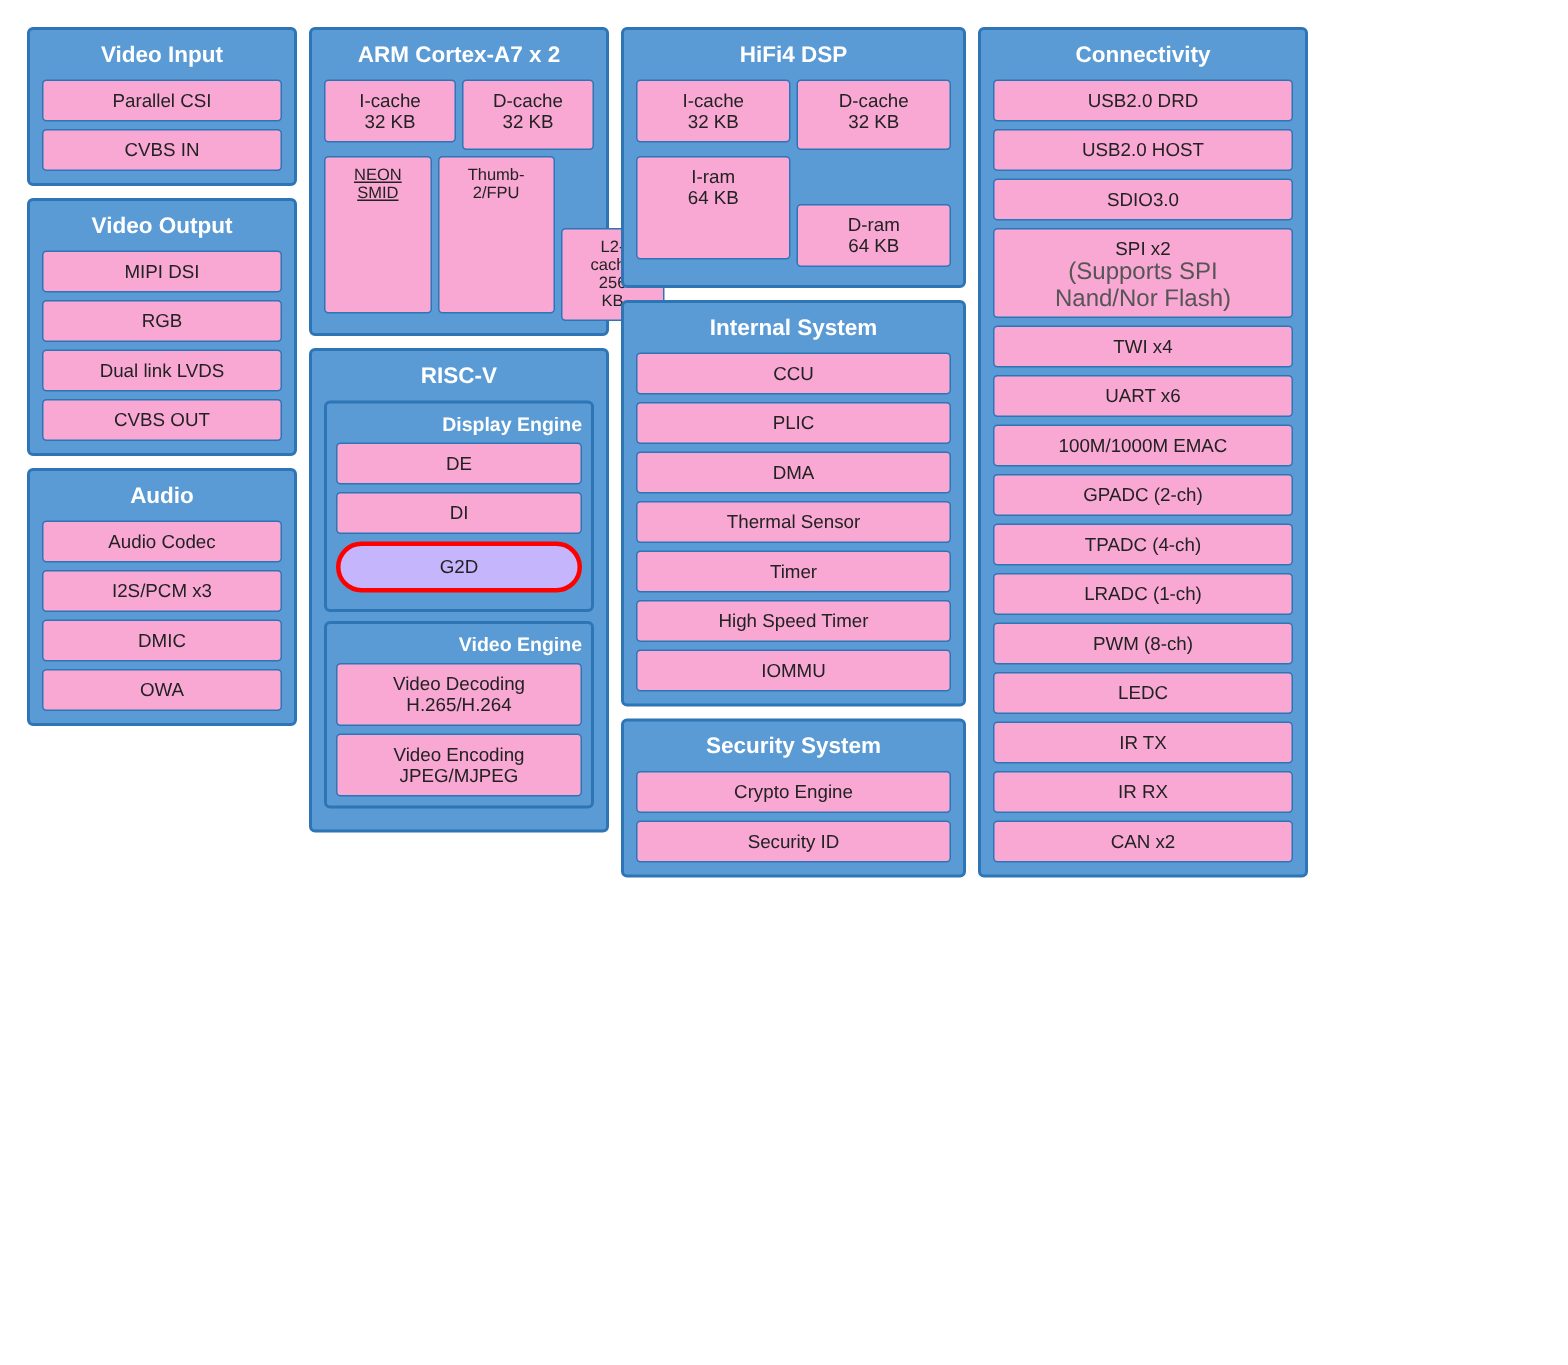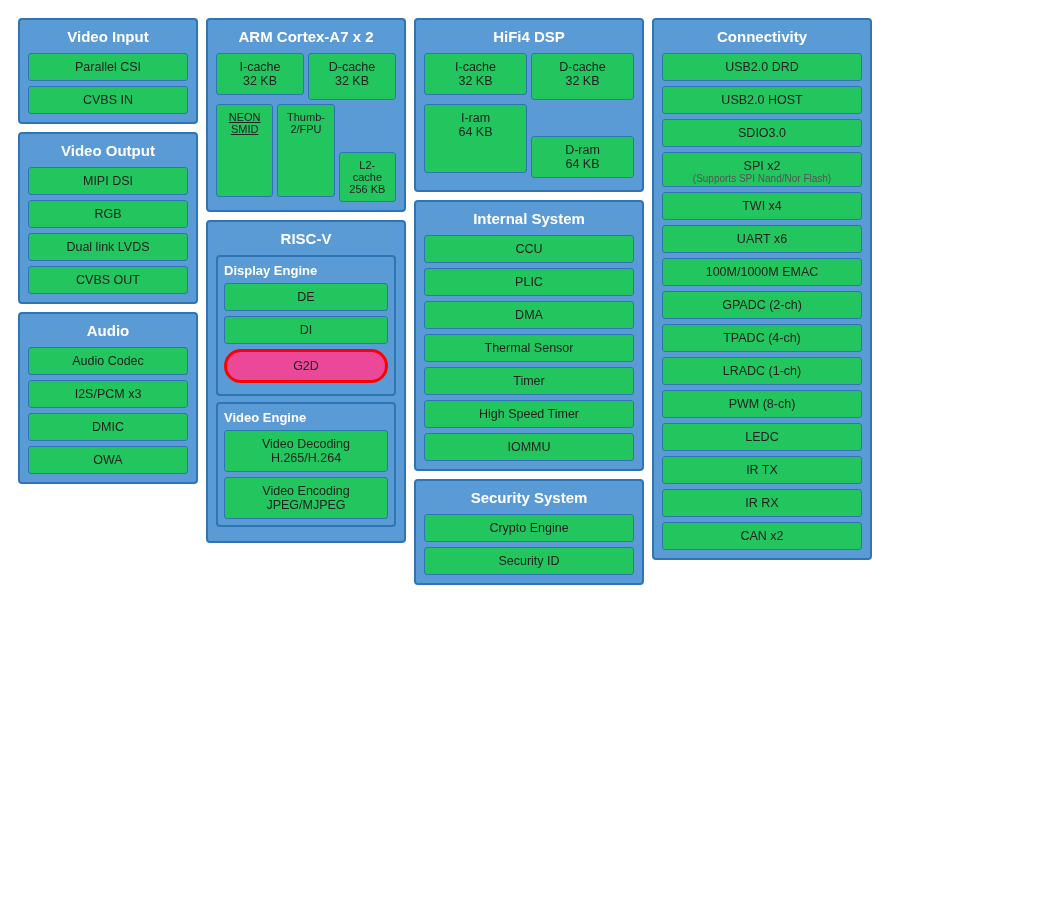--- a/index.html
+++ b/index.html
@@ -33,28 +33,28 @@
       background: #5b9bd5;
       border: 2px solid #2e75b6;
       border-radius: 4px;
       padding: 6px;
       margin-bottom: 6px;
     }
     .sub-panel-title {
       color: #fff;
       font-size: 13px;
       font-weight: bold;
-      text-align: left;
+      text-align: right;
       margin-bottom: 5px;
     }
     .item-box {
-      background: #22c55e;
+      background: #f9a8d4;
       border: 1px solid #2e75b6;
       border-radius: 3px;
-      padding: 6px 7px;
+      padding: 6px 19px;
       text-align: center;
       font-size: 12.5px;
       color: #222;
       margin-bottom: 5px;
     }
     .item-box:last-child { margin-bottom: 0; }
     .connectivity-panel {
       background: #5b9bd5;
       border: 2px solid #2e75b6;
       border-radius: 4px;
@@ -74,21 +74,21 @@
     }
     
     .hifi-grid {
       display: grid;
       grid-template-columns: 1fr 1fr;
       gap: 4px;
       margin-bottom: 4px;
     }
     
     .g2d-box {
-      background: #ec4899;
+      background: #c4b5fd;
       border: 3px solid red;
       border-radius: 20px;
       padding: 7px 4px;
       text-align: center;
       font-size: 12.5px;
       color: #222;
       margin-bottom: 5px;
       position: relative;
     }
   </style>
@@ -200,21 +200,21 @@
   </div>
 
   <div style="display:flex;flex-direction:column;gap:8px;">
     <div class="connectivity-panel">
       <div class="panel-title">Connectivity</div>
       <div class="item-box">USB2.0 DRD</div>
       <div class="item-box">USB2.0 HOST</div>
       <div class="item-box">SDIO3.0</div>
       <div class="item-box" style="padding-bottom:2px;">
         <div>SPI x2</div>
-        <div style="font-size:10px;color:#555;">(Supports SPI Nand/Nor Flash)</div>
+        <div style="font-size:16px;color:#555;">(Supports SPI Nand/Nor Flash)</div>
       </div>
       <div class="item-box">TWI x4</div>
       <div class="item-box">UART x6</div>
       <div class="item-box">100M/1000M EMAC</div>
       <div class="item-box">GPADC (2-ch)</div>
       <div class="item-box">TPADC (4-ch)</div>
       <div class="item-box">LRADC (1-ch)</div>
       <div class="item-box">PWM (8-ch)</div>
       <div class="item-box">LEDC</div>
       <div class="item-box">IR TX</div>

